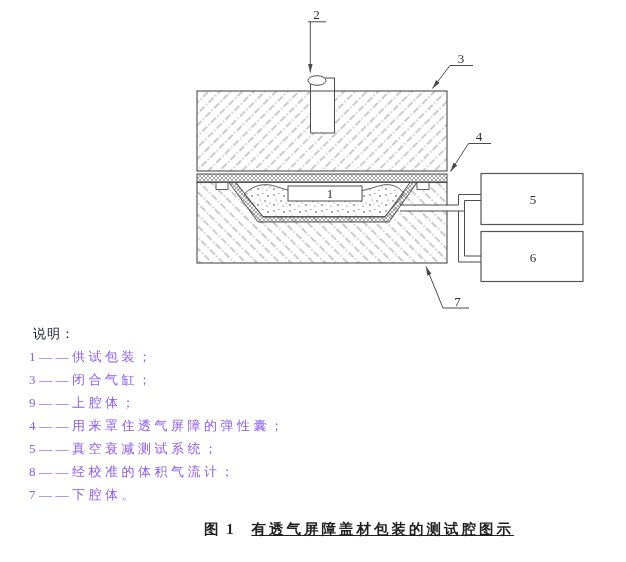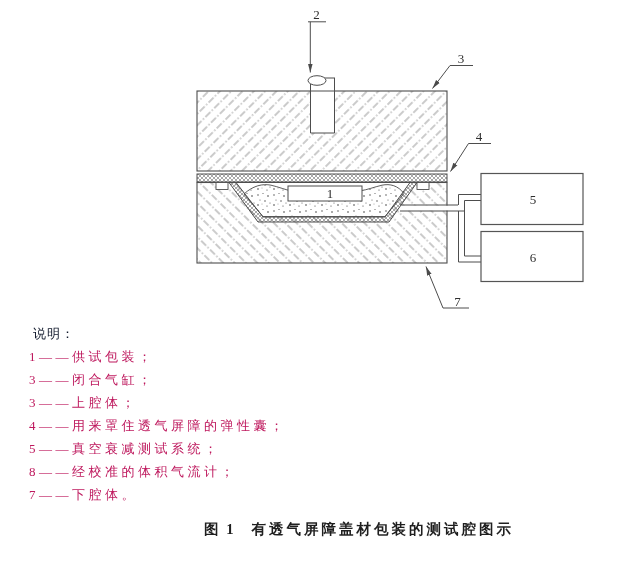--- a/index.html
+++ b/index.html
@@ -12,30 +12,30 @@
     color:#2e2e2e;
   }
   .stage{position:absolute;left:0;top:0;width:626px;height:320px;}
   .legend{position:absolute;left:0;top:0;width:626px;}
   .legend-title{
     position:absolute;left:33px;top:325px;
     font-size:13px;letter-spacing:1px;color:#0f172a;
   }
   .legend-line{
     position:absolute;left:29px;
-    font-size:13px;letter-spacing:3.5px;color:#be185d;
+    font-size:13px;letter-spacing:3.5px;color:#8b5cf6;
     white-space:nowrap;
   }
   .caption{
     position:absolute;left:204px;top:520px;
     font-size:14.5px;font-weight:bold;color:#1f1f1f;
     white-space:nowrap;
   }
   .caption .prefix{letter-spacing:2px;margin-right:16px;margin-top:12px;}
-  .caption .ctitle{letter-spacing:3px;}
+  .caption .ctitle{letter-spacing:3px;text-decoration:underline;}
   svg text{
     font-family:"Liberation Serif","DejaVu Serif",serif;
     font-size:13px;fill:#2e2e2e;
   }
 </style>
 </head>
 <body>
 
 <div class="stage">
 <svg width="626" height="320" viewBox="0 0 626 320" xmlns="http://www.w3.org/2000/svg">
@@ -115,21 +115,21 @@
   <text x="457.5" y="306" text-anchor="middle">7</text>
   <path d="M443,308 H469" stroke="#4d4d4d" stroke-width="1" fill="none"></path>
   <path d="M443,308 L426,266.5" stroke="#4d4d4d" stroke-width="1" fill="none" marker-end="url(#arrow)"></path>
 </svg>
 </div>
 
 <div class="legend">
   <div class="legend-title">说明：</div>
   <div class="legend-line" style="top:348px">1——供试包装；</div>
   <div class="legend-line" style="top:371px">3——闭合气缸；</div>
-  <div class="legend-line" style="top:394px">3——上腔体；</div>
+  <div class="legend-line" style="top:394px">9——上腔体；</div>
   <div class="legend-line" style="top:417px">4——用来罩住透气屏障的弹性囊；</div>
   <div class="legend-line" style="top:440px">5——真空衰减测试系统；</div>
   <div class="legend-line" style="top:463px">8——经校准的体积气流计；</div>
   <div class="legend-line" style="top:486px">7——下腔体。</div>
 </div>
 
 <div class="caption">
   <span class="prefix">图 1</span><span class="ctitle">有透气屏障盖材包装的测试腔图示</span>
 </div>
 

